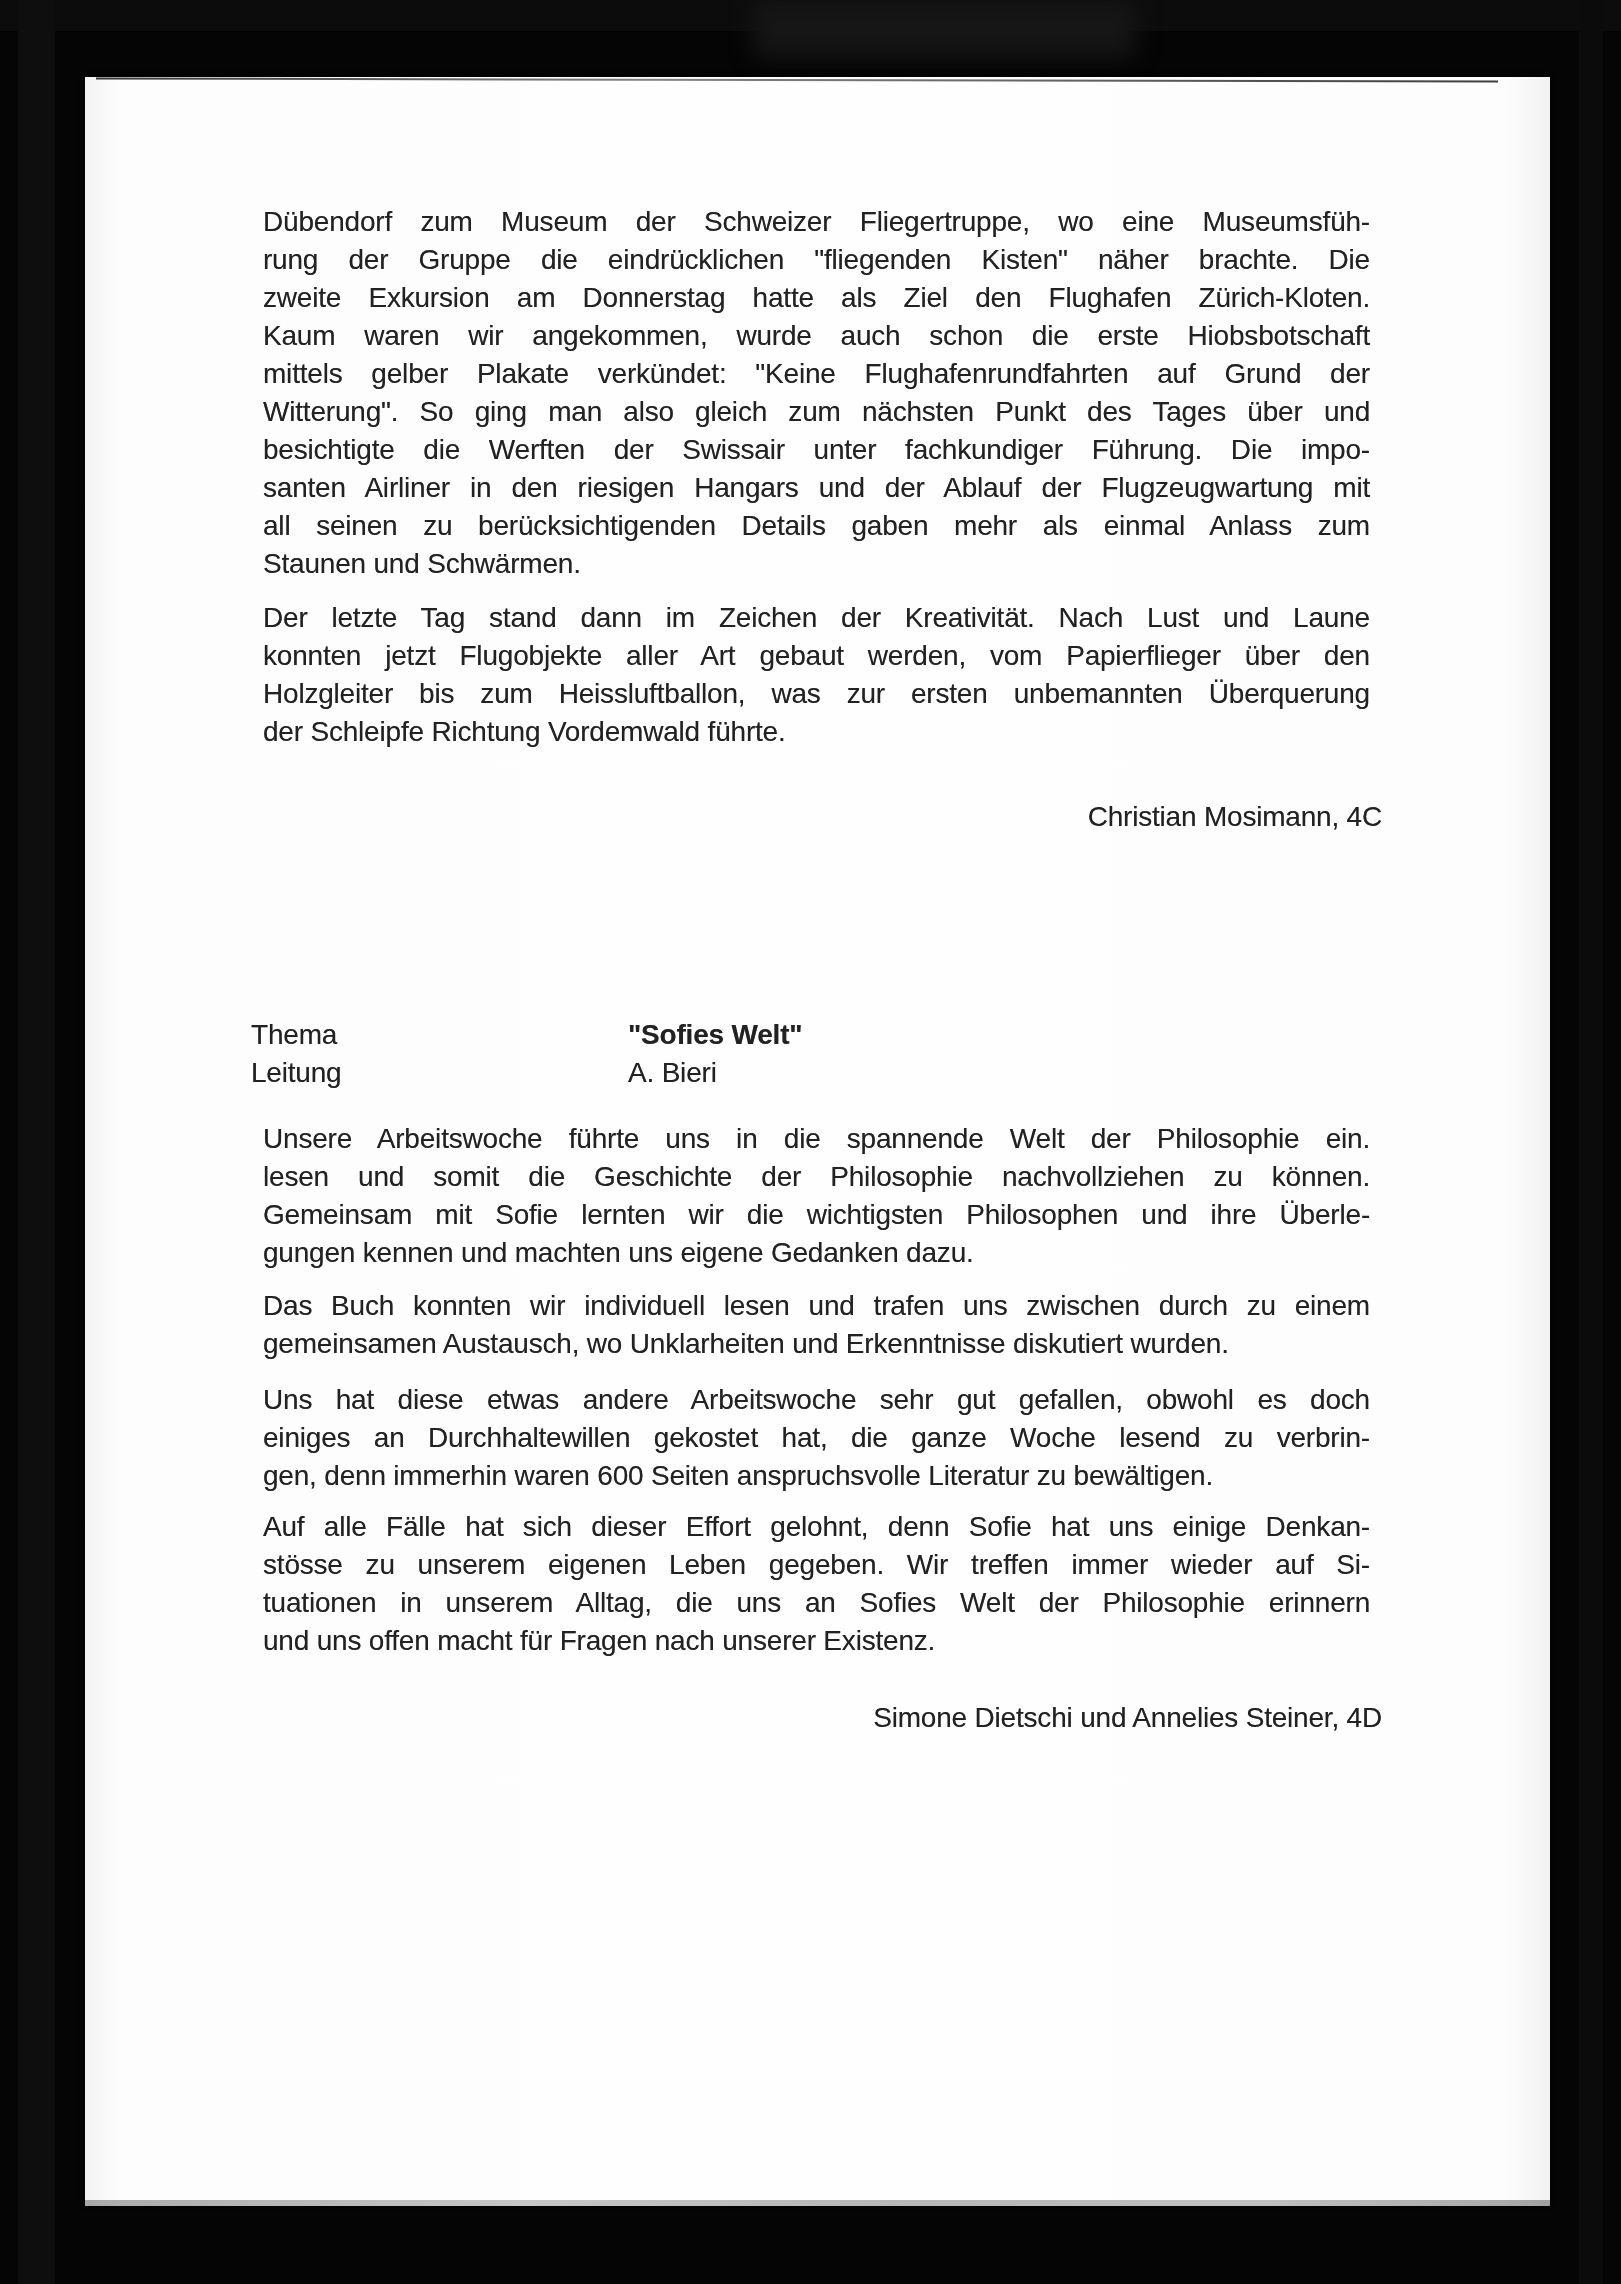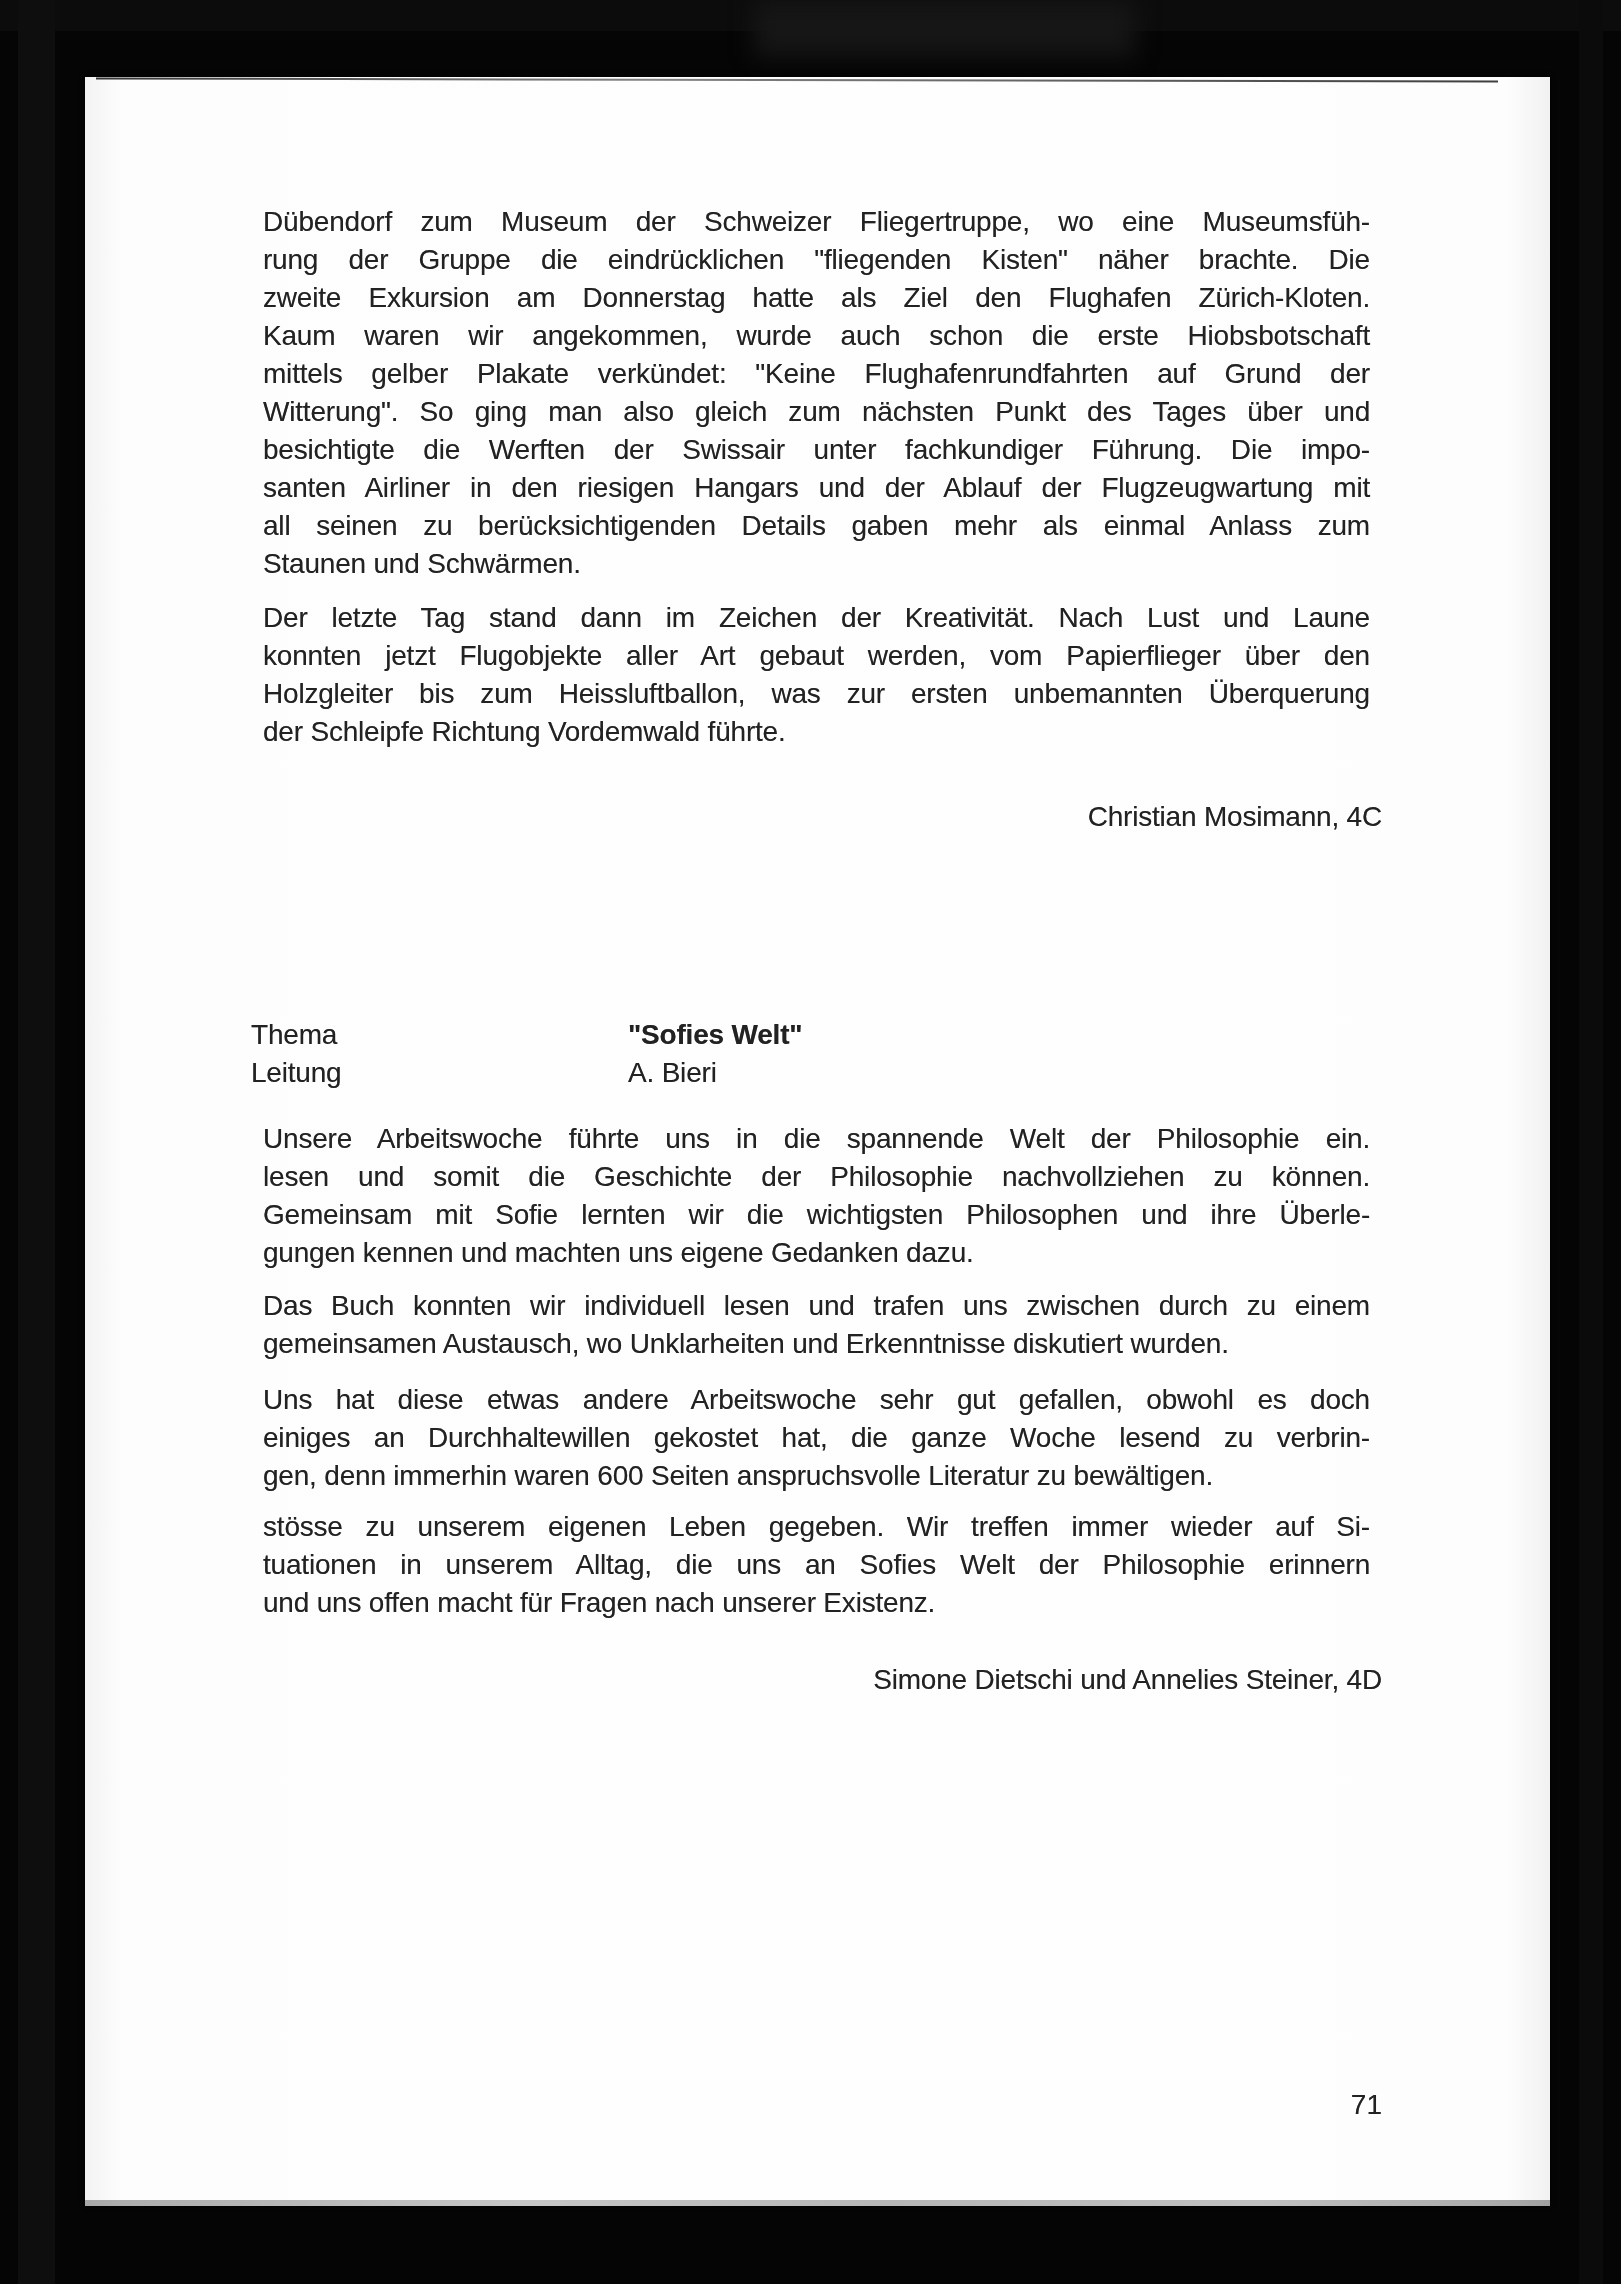--- a/index.html
+++ b/index.html
@@ -139,26 +139,26 @@
           <div class="para">
             <div class="line j">Das Buch konnten wir individuell lesen und trafen uns zwischen durch zu einem</div>
             <div class="line">gemeinsamen Austausch, wo Unklarheiten und Erkenntnisse diskutiert wurden.</div>
           </div>
           <div class="para">
             <div class="line j">Uns hat diese etwas andere Arbeitswoche sehr gut gefallen, obwohl es doch</div>
             <div class="line j">einiges an Durchhaltewillen gekostet hat, die ganze Woche lesend zu verbrin-</div>
             <div class="line">gen, denn immerhin waren 600 Seiten anspruchsvolle Literatur zu bewältigen.</div>
           </div>
           <div class="para">
+            <div class="line j">Auf alle Fälle hat sich dieser Effort gelohnt, denn Sofie hat uns einige Denkan-</div>
             <div class="line j">stösse zu unserem eigenen Leben gegeben. Wir treffen immer wieder auf Si-</div>
             <div class="line j">tuationen in unserem Alltag, die uns an Sofies Welt der Philosophie erinnern</div>
             <div class="line">und uns offen macht für Fragen nach unserer Existenz.</div>
           </div>
         </div>
       <div class="attribution" id="attribution-2">Simone Dietschi und Annelies Steiner, 4D</div>
     </div>
 
   </div>
 
-  <div class="page-number">71</div>
   <div class="page-edge-bottom"></div>
 </div>
 
 
 </body></html>

